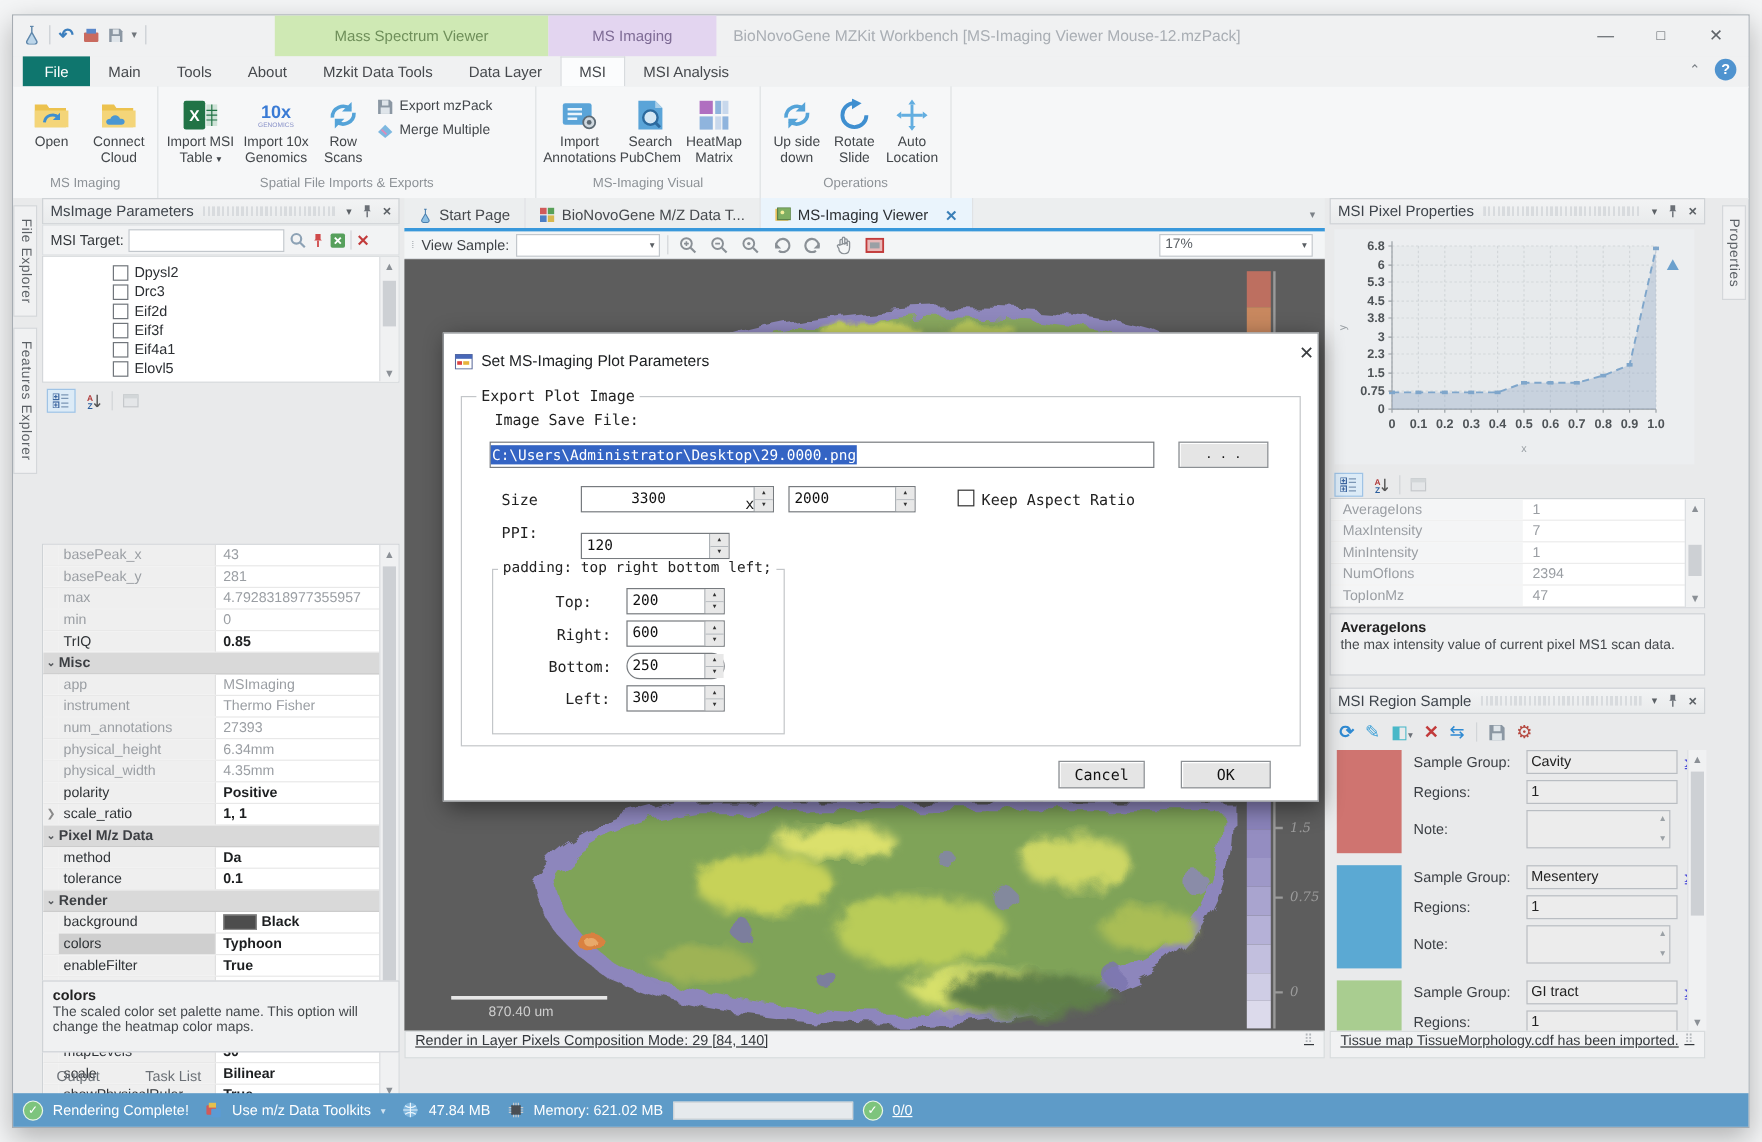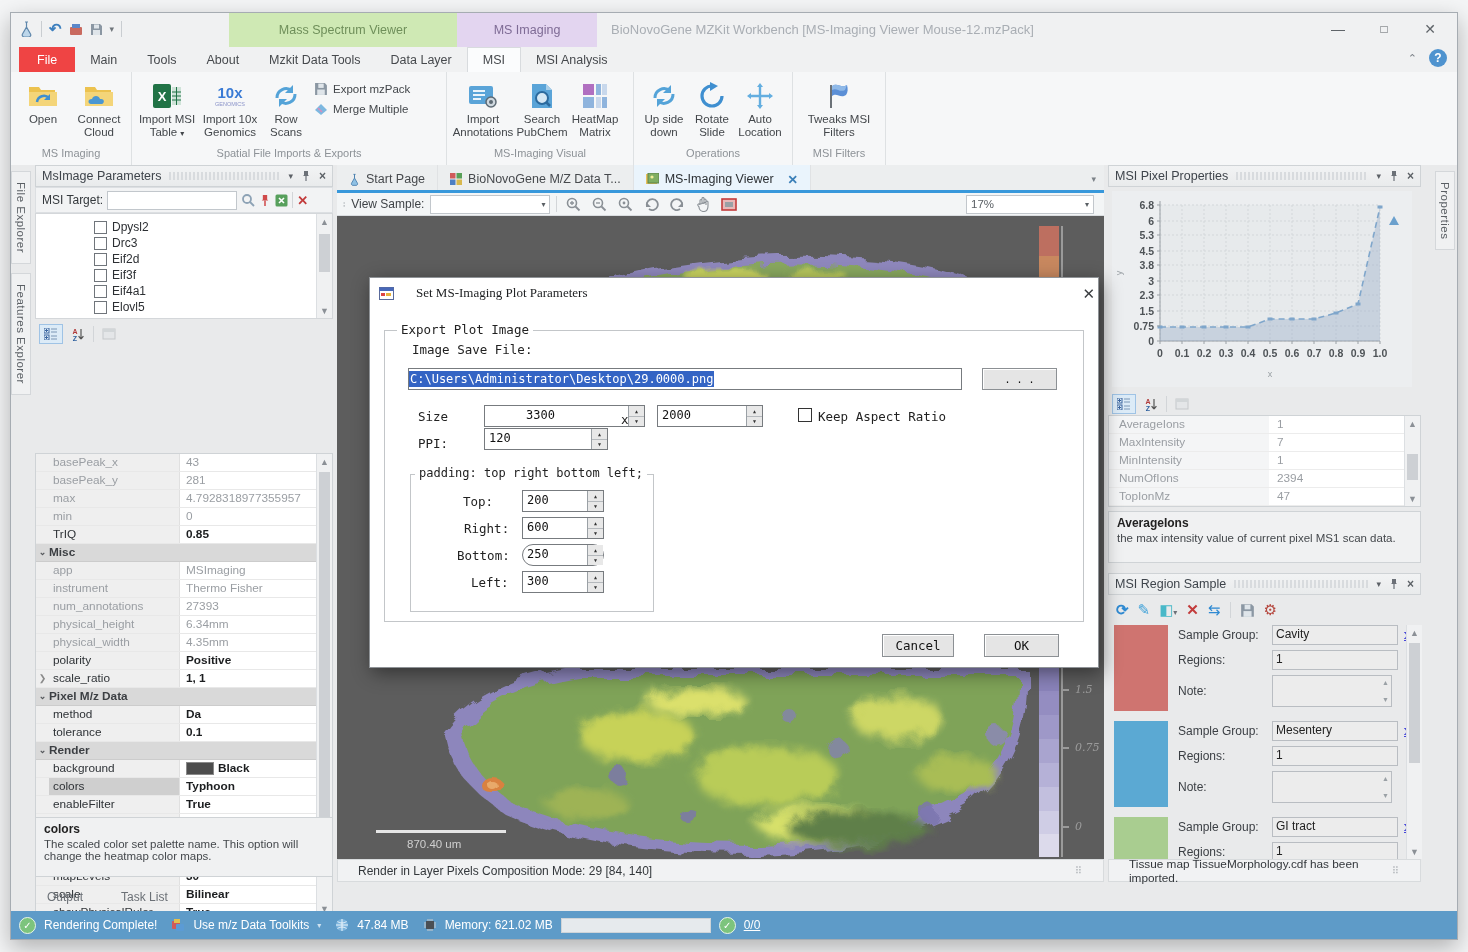--- a/index.html
+++ b/index.html
@@ -14,21 +14,21 @@
   .ctx-head{position:absolute;top:0;height:34px;display:flex;align-items:center;justify-content:center;
     font-size:12.5px;}
   .win-title{position:absolute;left:600px;top:9px;font-size:13px;color:#a9aeb4;white-space:nowrap;}
   .win-btns{position:absolute;right:4px;top:0;display:flex;}
   .win-btn{width:46px;height:32px;display:flex;align-items:center;justify-content:center;
     color:#5f6469;font-size:14px;}
   
   .tabrow{position:absolute;left:0;top:34px;width:100%;height:25px;background:#f0f1f2;
     border-bottom:1px solid #e3e5e7;display:flex;align-items:stretch;font-size:12.5px;color:#46494d;}
   .rtab{display:flex;align-items:center;padding:0 15px;}
-  .rtab.file{background:#ef4444;color:#fff;padding:1px 18px;}
+  .rtab.file{background:#0f766e;color:#fff;padding:1px 18px;}
   .rtab.sel{background:#fbfcfd;border:1px solid #d8dbde;border-bottom:none;}
   .tab-right{position:absolute;right:10px;top:36px;display:flex;gap:12px;align-items:center;}
   .help-circ{width:18px;height:18px;border-radius:50%;background:#4f93cf;color:#fff;font-size:12px;
     display:flex;align-items:center;justify-content:center;font-weight:bold;}
   
   .ribbon{position:absolute;left:0;top:59px;width:100%;height:93px;background:#f6f7f8;
     border-bottom:1px solid #d7dadc;display:flex;}
   .rgroup{position:relative;display:flex;flex-direction:column;border-right:1px solid #dee1e3;padding:4px 4px 0 4px;}
   .rgroup-body{display:flex;flex:1;align-items:flex-start;}
   .rgroup-label{height:16px;text-align:center;font-size:11px;color:#8d9297;padding-bottom:2px;}
@@ -81,30 +81,30 @@
   .doc-tabstrip{position:absolute;display:flex;align-items:stretch;background:#eceeef;font-size:12.5px;color:#46494d;}
   .dtab{display:flex;align-items:center;gap:6px;padding:0 12px;border-right:1px solid #e0e2e4;}
   .dtab.active{background:#eaf4fc;color:#2c3034;}
   .blue-underline{position:absolute;left:0;bottom:0;width:100%;height:3px;background:#3898db;}
   .viewer-toolbar{position:absolute;background:#f3f5f6;border-bottom:1px solid #dadde0;display:flex;align-items:center;
     gap:6px;padding:0 6px;font-size:12px;color:#3f4347;}
   .combo{background:#fff;border:1px solid #c2c7cc;height:17px;display:flex;align-items:center;
     justify-content:space-between;padding:0 4px;color:#5a5f64;font-size:11.5px;}
   .tb-ico{width:20px;display:flex;align-items:center;justify-content:center;color:#8a9096;}
   .viewport{position:absolute;background:#5d5d5d;overflow:hidden;}
-  .vstatus{position:absolute;background:#f1f2f3;border:1px solid #d8dbdd;display:flex;align-items:center;
-    padding:0 20px;font-size:12px;color:#33373b;}
+  .vstatus{position:absolute;background:#f1f2f3;border:1px solid #d8dbdd;display:flex;align-items:flex-start;
+    padding:0 8px;font-size:12px;color:#33373b;text-decoration:underline;}
   .grip{margin-left:auto;color:#b3b7bb;font-size:10px;letter-spacing:1px;}
   .cb-tick{position:absolute;font-family:"DejaVu Serif",serif;font-style:italic;font-size:11px;color:#9b9b9b;}
   .scale-text{position:absolute;color:#cfcfcf;font-size:11.5px;}
   
   .dialog{position:absolute;left:358px;top:264px;width:728px;height:389px;background:#fff;
     border:1px solid #8f9397;box-shadow:3px 5px 18px rgba(0,0,0,.45);font-family:"DejaVu Sans Mono",monospace;}
-  .dlg-title{position:absolute;left:0;top:0;width:100%;height:30px;display:flex;align-items:center;
-    font-family:Liberation Serif, serif;font-size:13px;color:#1c1e20;padding-left:9px;gap:15px;}
+  .dlg-title{position:absolute;left:0;top:0;width:100%;height:30px;display:flex;align-items:flex-end;
+    font-family:Liberation Sans, sans-serif;font-size:13px;color:#1c1e20;padding-left:9px;}
   .dlg-close{position:absolute;right:12px;top:7px;font-size:15px;color:#3a3d40;}
   .groupbox{position:absolute;border:1px solid #c3c6c9;}
   .gb-legend{position:absolute;top:-9px;left:12px;background:#fff;padding:0 4px;font-size:12.5px;color:#222;}
   .dlg-label{position:absolute;font-size:12.5px;color:#222;white-space:nowrap;}
   .dlg-input{position:absolute;border:1px solid #777b7f;background:#fff;display:flex;align-items:center;font-size:12px;}
   .sel-text{background:#3464c4;color:#fff;padding:1px 1px;white-space:nowrap;}
   .dlg-btn{position:absolute;background:#e5e5e5;border:1px solid #8c9094;
     box-shadow:inset 1px 1px 0 #fff;display:flex;align-items:center;justify-content:center;font-size:12.5px;color:#111;}
   .spin{position:absolute;border:1px solid #777b7f;background:#fff;display:flex;}
   .spin .sv{flex:1;font-size:12px;padding:2px 0 0 4px;color:#111;}
@@ -341,35 +341,20 @@
                 <path d="M14 5v18M5 14h18" stroke="#63aee0" stroke-width="2.4"></path>
                 <path d="M14 1l3 4h-6zM14 27l-3-4h6zM1 14l4-3v6zM27 14l-4 3v-6z" fill="#63aee0"></path>
               </svg>
             </div>
           <div class="blabel">Auto Location</div>
         </div>
       </div>
       <div class="rgroup-label">Operations</div>
     </div>
 
-    <div class="rgroup" style="width:84px;">
-      <div class="rgroup-body" style="justify-content:center;">
-        <div class="bigbtn" style="width:66px;">
-          <div class="bicon">
-              <svg width="28" height="28" viewBox="0 0 28 28">
-                <path d="M6 26V3" stroke="#6b7177" stroke-width="2"></path>
-                <path d="M7 4c6-4 9 3 15-1 1 4 1 7-1 10-6 4-9-3-14 1z" fill="#5b8fd6"></path>
-                <path d="M7 4c6-4 9 3 15-1l-2 5c-6 3-8-3-13 0z" fill="#8fb9e8"></path>
-              </svg>
-            </div>
-          <div class="blabel">Tweaks MSI Filters</div>
-        </div>
-      </div>
-      <div class="rgroup-label">MSI Filters</div>
-    </div>
   </div>
 
   <div class="workspace">
 
     <div class="vtab" style="left:0;top:6px;">File Explorer</div>
     <div class="vtab" style="left:0;top:108px;">Features Explorer</div>
 
     <div class="panel" style="left:24px;top:0;width:298px;height:746px;border:none;background:transparent;">
       <div class="panel-header abs" style="left:0;top:0;width:298px;box-sizing:border-box;border:1px solid #cfd3d6;">
         <span class="ph-title">MsImage Parameters</span>
@@ -1102,21 +1087,21 @@
       <span class="sv">2000</span>
       <span class="sbtns">
           <span class="sb">▲</span>
           <span class="sb">▼</span>
         </span>
     </div>
     <span class="chk" style="left:428px;top:130px;"></span>
     <span class="dlg-label" style="left:448px;top:131px;">Keep Aspect Ratio</span>
 
     <span class="dlg-label" style="left:48px;top:158px;">PPI:</span>
-    <div class="spin" style="left:114px;top:150px;width:122px;height:20px;">
+    <div class="spin" style="left:114px;top:166px;width:122px;height:20px;">
       <span class="sv">120</span>
       <span class="sbtns">
           <span class="sb">▲</span>
           <span class="sb">▼</span>
         </span>
     </div>
 
     <div class="groupbox" style="left:40px;top:196px;width:242px;height:136px;">
       <span class="gb-legend" style="left:4px;font-size:12px;">padding: top right bottom left;</span>
     </div>

